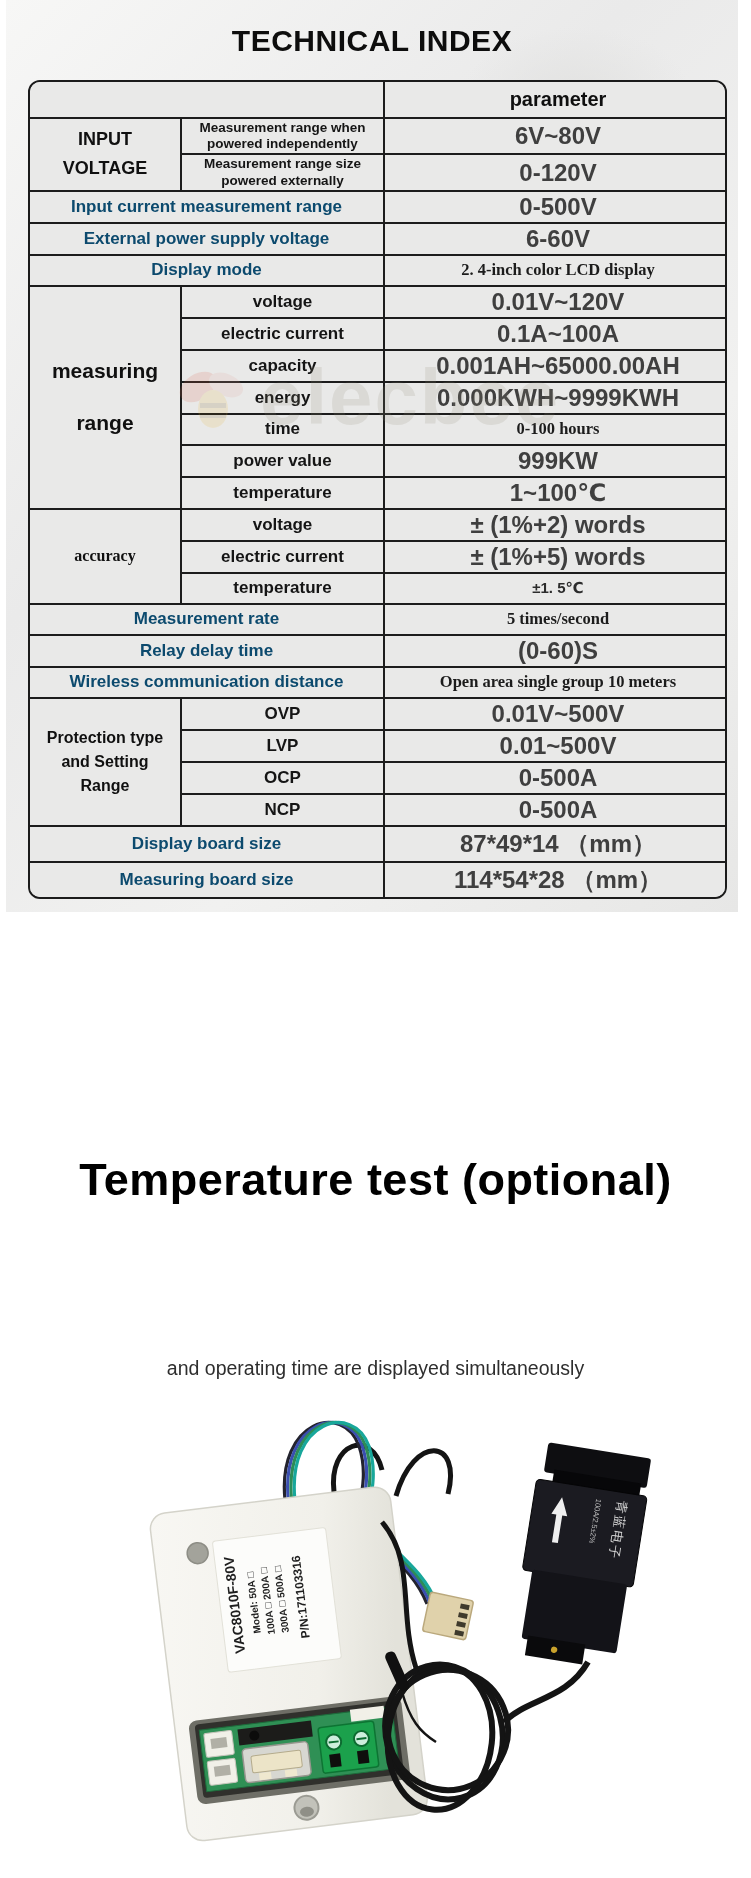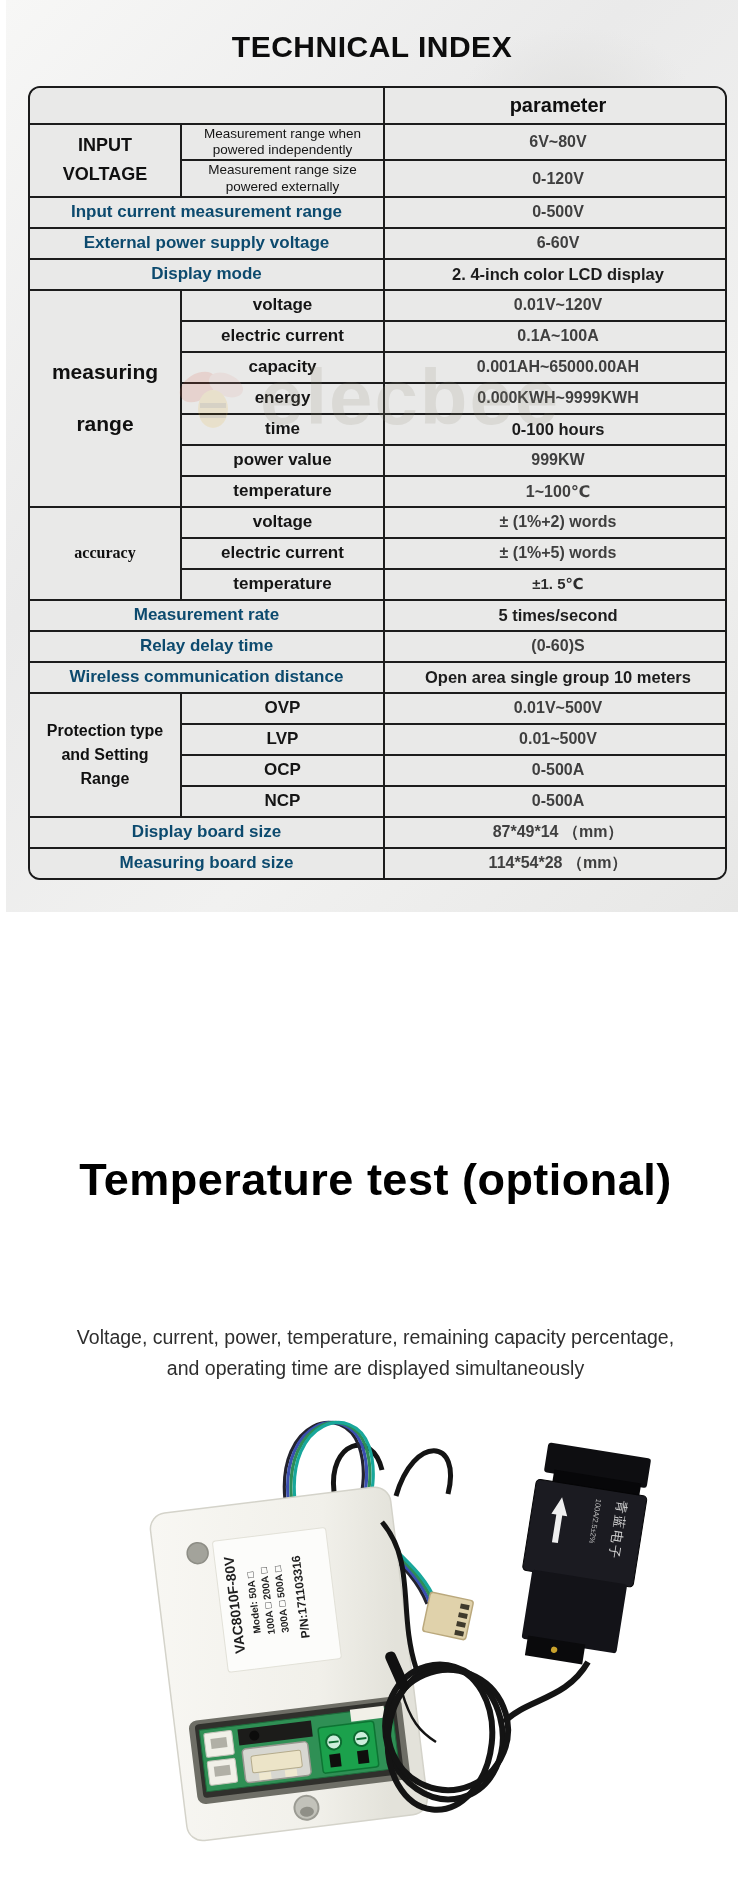--- a/index.html
+++ b/index.html
@@ -9,21 +9,21 @@
     background: #ffffff;
     font-family: "Liberation Sans", "DejaVu Sans", sans-serif;
     color: #111;
   }
 
   
   .top-section {
     position: relative;
     width: 738px;
     height: 912px;
-    padding-top: 20px;
+    padding-top: 14px;
     background:
       radial-gradient(closest-side at 78% 10%, #e3e3e2 0%, rgba(227,227,226,0) 70%),
       radial-gradient(closest-side at 20% 60%, #f6f6f5 0%, rgba(246,246,245,0) 60%),
       linear-gradient(135deg, #f7f7f6 0%, #eaeaea 38%, #f1f1f0 68%, #e7e7e6 100%);
     border-left: 6px solid #fff;
   }
   .page-title {
     margin: 10px 0 22px;
     text-align: center;
     font-size: 30px;
@@ -59,24 +59,24 @@
   tr.r-hdr   { height: 37px; margin-top: 20px; }
   tr.r-suba  { height: 28px; }
   tr.r-subb  { height: 36px; }
   .hdr    { font-size: 20px; font-weight: 700; color: #0f0f0f; }
   .g-cell { font-weight: 700; color: #101010; }
   .g-input      { font-size: 18px; line-height: 1.65; }
   .g-measuring  { font-size: 21px; line-height: 2.5; }
   .g-accuracy   { font-size: 16px; font-family: Liberation Serif, serif; }
   .g-protection { font-size: 16px; line-height: 1.5; font-weight: 600; }
   .sub    { font-size: 17px; font-weight: 700; color: #151515; }
-  .sub-sm { font-size: 13.5px; font-weight: 400; line-height: 1.2; color: #151515; }
+  .sub-sm { font-size: 13.5px; font-weight: 700; line-height: 1.2; color: #151515; }
   .full   { font-size: 17px; font-weight: 700; color: #0c4a6e; }
-  .val    { font-size: 16px; font-weight: 600; color: #3f3f3f; }
-  .val-strong { font-size: 16.5px; font-weight: 700; color: #1c1c1c; }
+  .val    { font-size: 24px; font-weight: 600; color: #3f3f3f; }
+  .val-strong { font-size: 16.5px; font-weight: 700; color: #1c1c1c; font-family: Liberation Serif, serif; }
   .val-sm { font-size: 15px; font-weight: 700; color: #2c2c2c; }
 
   .watermark {
     position: absolute;
     z-index: 2;
     top: 352px;
     left: 170px;
     display: flex;
     align-items: center;
     gap: 10px;
@@ -241,21 +241,21 @@
           <td class="val">114*54*28 （mm）</td>
         </tr>
       </tbody>
     </table>
   </div>
 </section>
 
 <section class="temp-section">
   <h2 class="temp-title">Temperature test (optional)</h2>
   <p class="temp-desc">
-    <span>Voltage, current, power, temperature, remaining capacity percentage,</span><br>
+    <br>
     <span>and operating time are displayed simultaneously</span>
   </p>
 
   <svg class="photo" width="560" height="470" viewBox="0 0 560 470">
 
     <g>
       <path d="M238 92 C232 42 276 28 286 70" stroke="#141414" stroke-width="5" fill="none"></path>
       <path d="M300 96 C318 34 366 38 352 94" stroke="#141414" stroke-width="5" fill="none"></path>
     </g>
 

